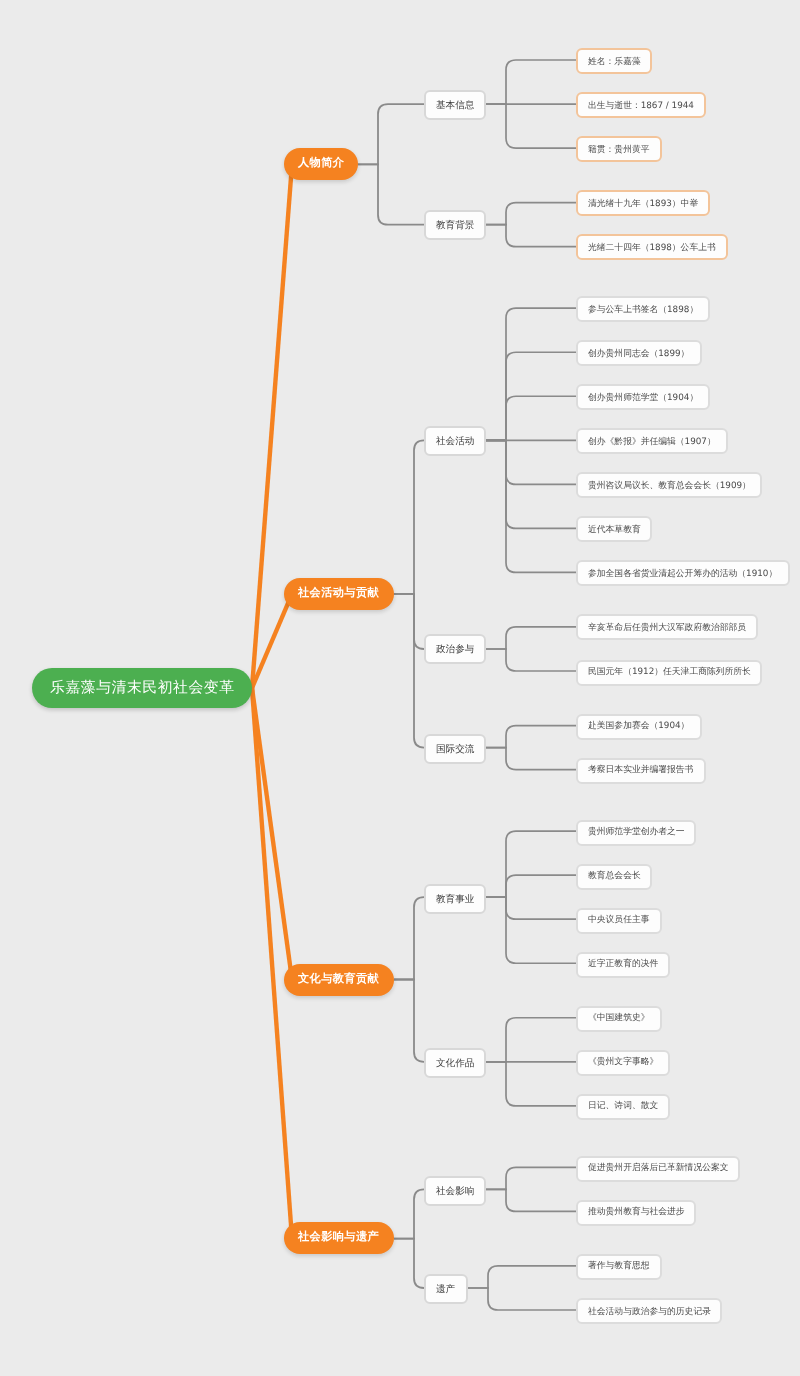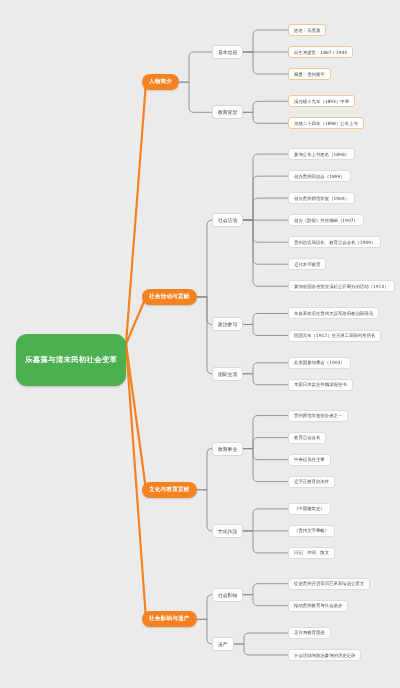--- a/index.html
+++ b/index.html
@@ -12,23 +12,23 @@
   #canvas { position: relative; width: 400px; height: 688px; }
   svg.links { position: absolute; left: 0; top: 0; width: 400px; height: 688px; pointer-events: none; }
 
   .node { position: absolute; white-space: nowrap; }
 
   .root {
     background: #4caf50;
     color: #ffffff;
     border-radius: 11px;
     font-size: 7.4px;
-    font-weight: bold;
+    font-weight: normal;
     letter-spacing: .3px;
-    padding: 21px 9px;
+    padding: 5px 9px;
     box-shadow: 0 1px 2px rgba(0,0,0,.18);
   }
   .branch {
     background: #f58220;
     color: #ffffff;
     border-radius: 9px;
     font-size: 5.6px;
     font-weight: bold;
     letter-spacing: .2px;
     padding: 4px 7px;

